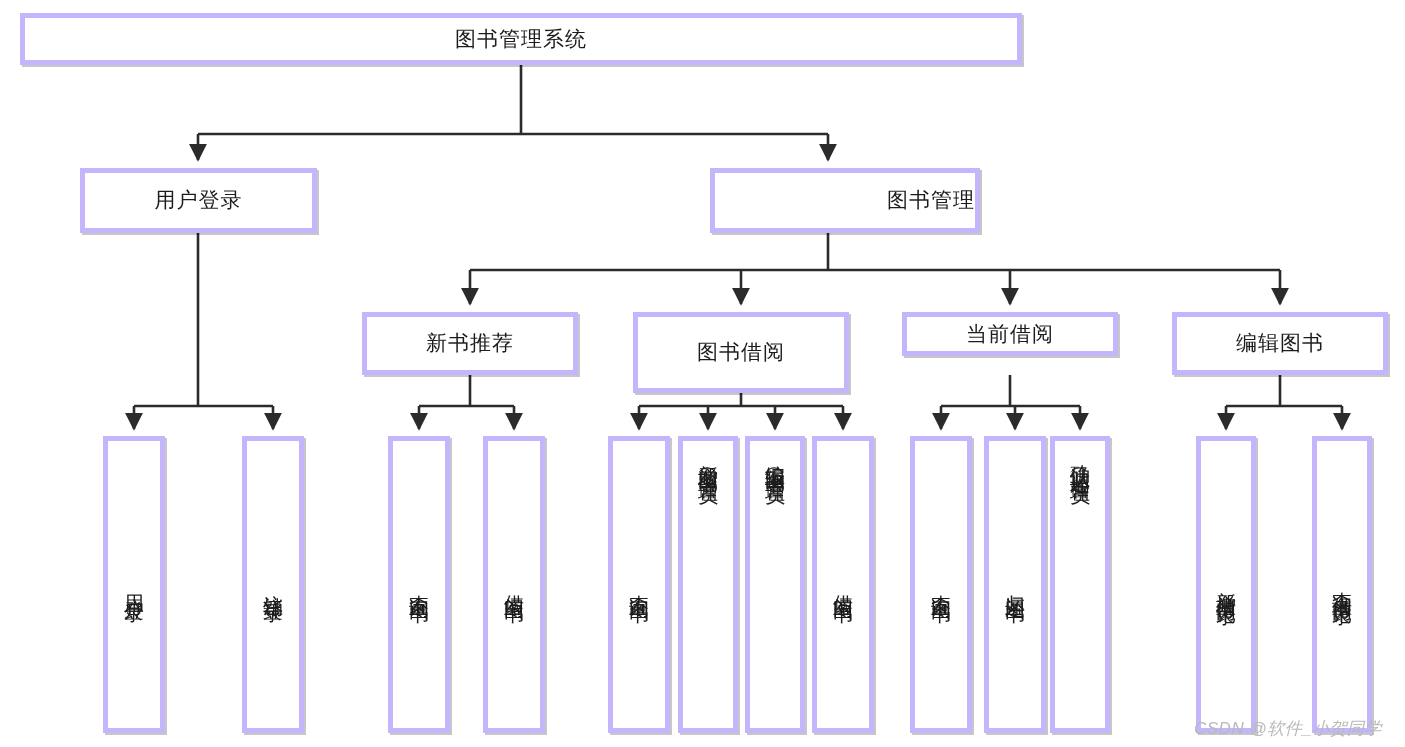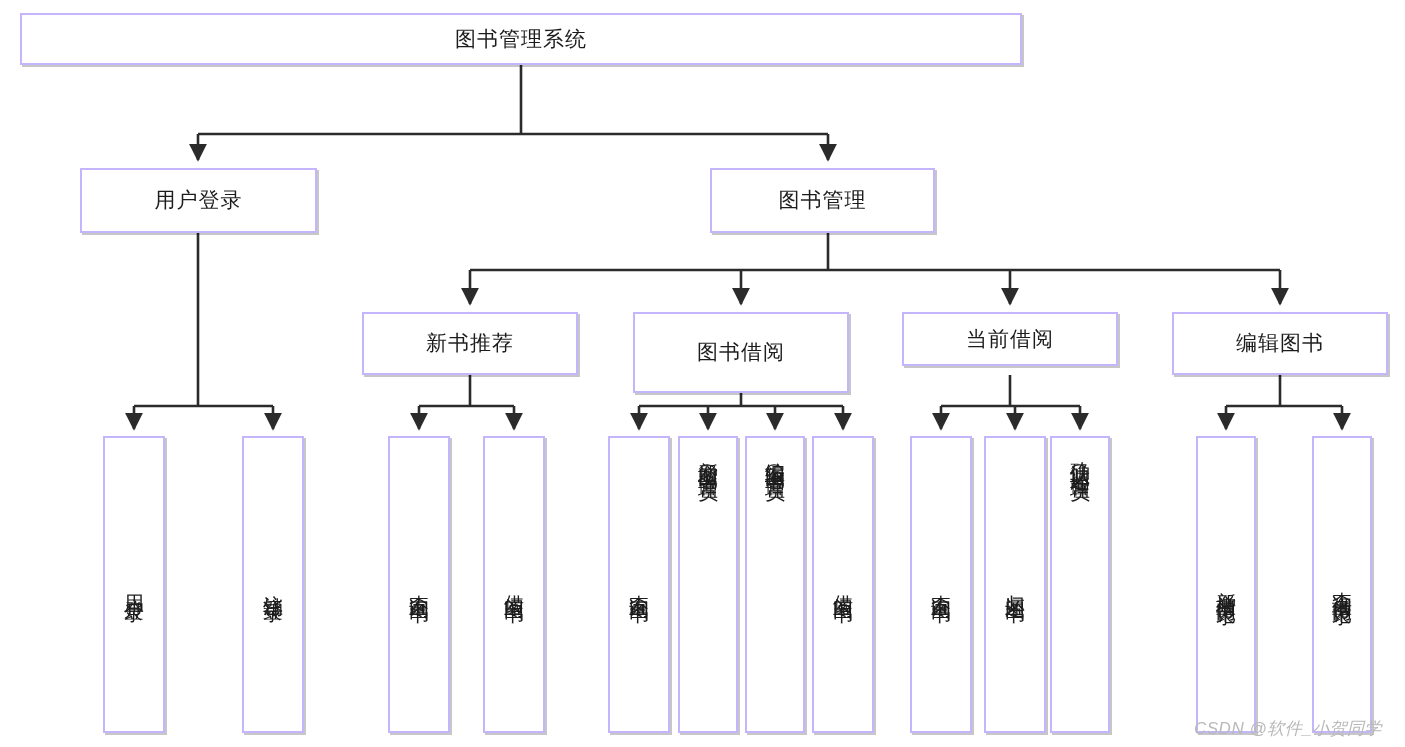--- a/index.html
+++ b/index.html
@@ -20,21 +20,21 @@
   svg#wires {
     position: absolute;
     left: 0; top: 0;
     width: 1405px;
     height: 747px;
   }
   .node {
     position: absolute;
     box-sizing: border-box;
     background: #ffffff;
-    border: 2px solid #c4b5fd;
+    border: 5px solid #c4b5fd;
     color: #1c1c1c;
     display: flex;
     align-items: center;
     justify-content: center;
     box-shadow: 2px 2px 0 rgba(0,0,0,0.22);
   }
   .node .label {
     font-size: 21px;
     line-height: 1.15;
     letter-spacing: 1px;
@@ -134,31 +134,31 @@
     </g>
   </svg>
 
   <div class="node" id="node-root" style="left: 20px; top: 13px; width: 1002px; height: 52px;">
     <span class="label">图书管理系统</span>
   </div>
 
   <div class="node" id="node-l1-0" style="left: 80px; top: 168px; width: 237px; height: 65px;">
     <span class="label">用户登录</span>
   </div>
-  <div class="node" id="node-l1-1" style="left: 710px; top: 168px; width: 225px; height: 65px;">
+  <div class="node" id="node-l1-1" style="left: 710px; top: 168px; width: 270px; height: 65px; justify-content: flex-end;">
     <span class="label">图书管理</span>
   </div>
 
   <div class="node" id="node-l2-0" style="left: 362px; top: 312px; width: 216px; height: 63px;">
     <span class="label">新书推荐</span>
   </div>
   <div class="node" id="node-l2-1" style="left: 633px; top: 312px; width: 216px; height: 81px;">
     <span class="label">图书借阅</span>
   </div>
-  <div class="node" id="node-l2-2" style="left: 902px; top: 312px; width: 216px; height: 54px;">
+  <div class="node" id="node-l2-2" style="left: 902px; top: 312px; width: 216px; height: 44px;">
     <span class="label">当前借阅</span>
   </div>
   <div class="node" id="node-l2-3" style="left: 1172px; top: 312px; width: 216px; height: 63px;">
     <span class="label">编辑图书</span>
   </div>
 
   <div class="node leaf centered" id="node-leaf-0" style="left: 103px; top: 436px; width: 62px; height: 297px;">
     <span class="label">用户登录</span>
   </div>
   <div class="node leaf centered" id="node-leaf-1" style="left: 242px; top: 436px; width: 62px; height: 297px;">

